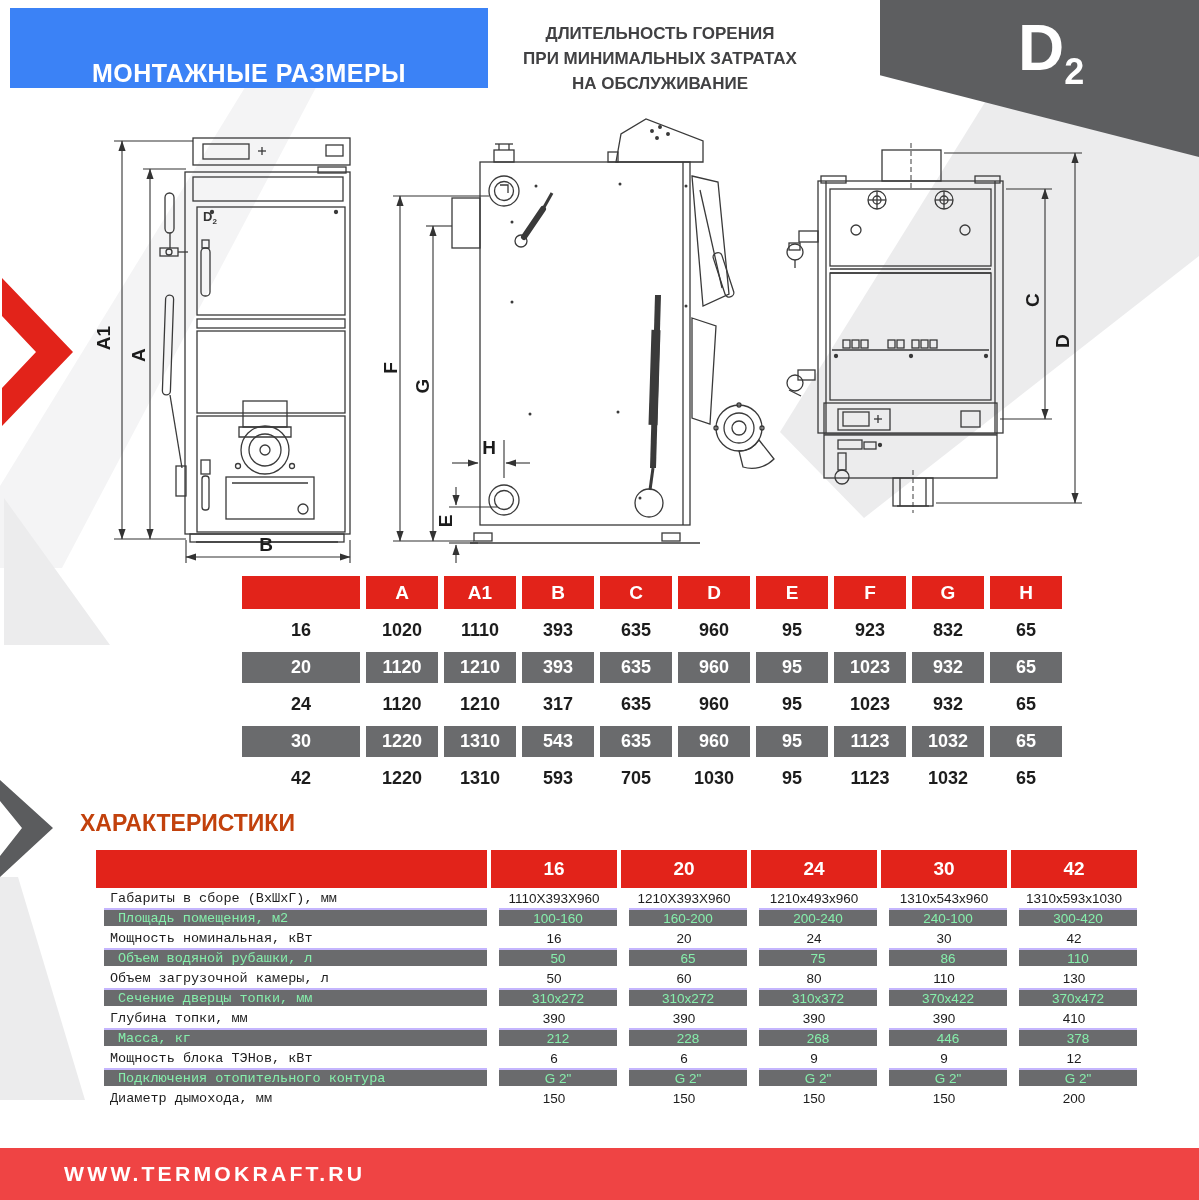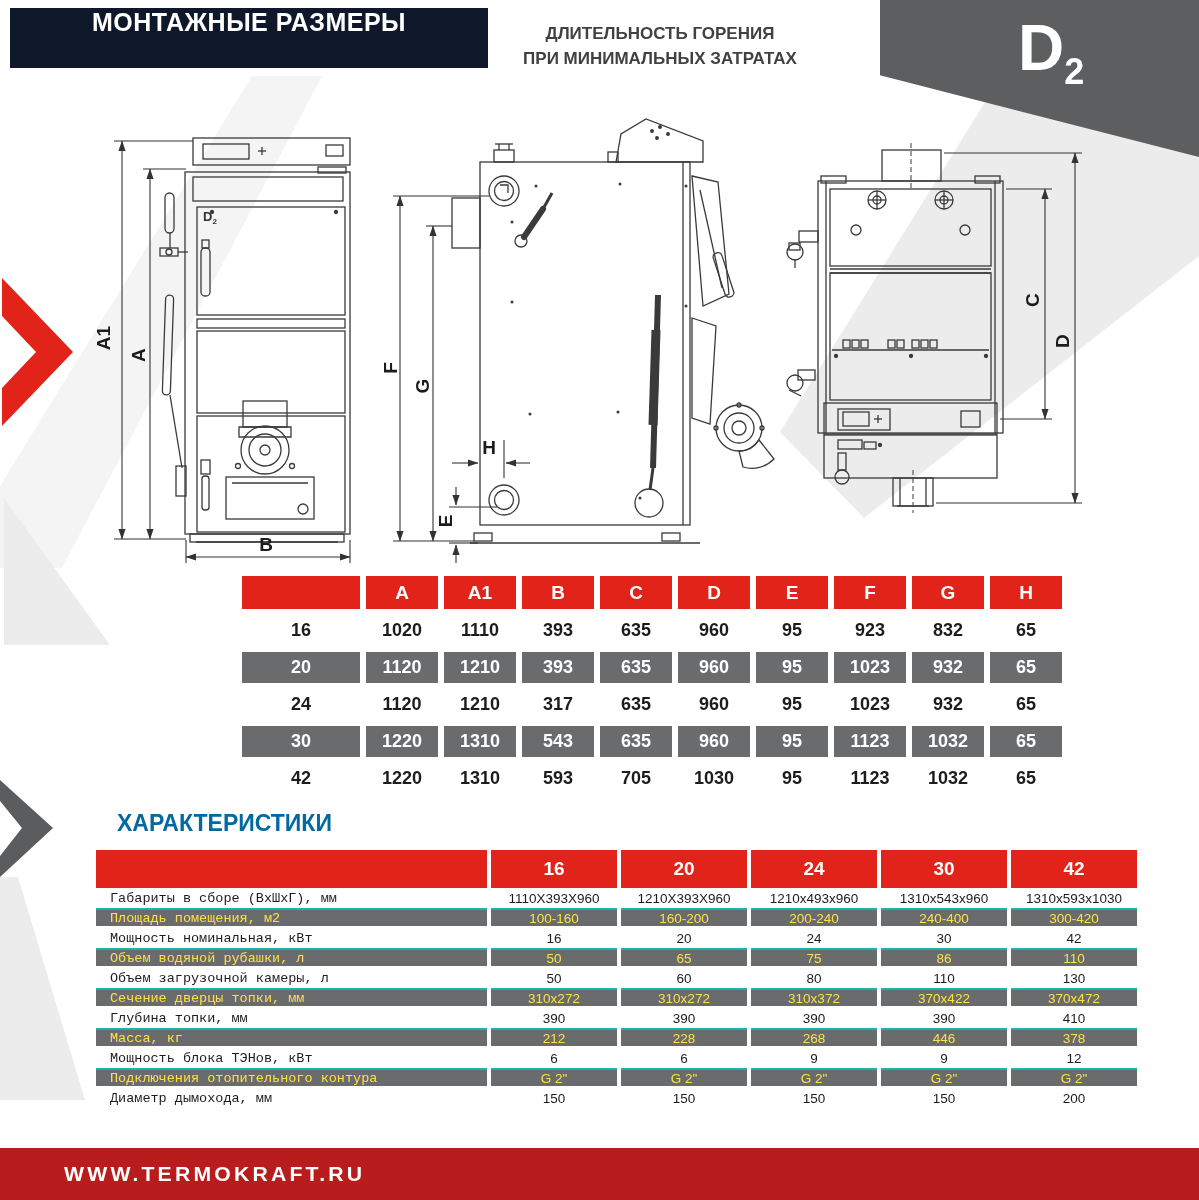--- a/index.html
+++ b/index.html
@@ -19,22 +19,22 @@
     clip-path:polygon(0 0,106px 147px,0 147px);}
   .wedge-left-low{left:0;top:877px;width:85px;height:226px;background:#ececed;
     clip-path:polygon(0 0,18px 0,85px 223px,0 223px);}
   .chevron-red{left:0;top:278px;width:74px;height:148px;background:#e2231a;
     clip-path:polygon(2px 0px,73px 74px,2px 148px,2px 110px,36px 74px,2px 38px);}
   .chevron-dark{left:0;top:780px;width:54px;height:97px;background:#5b5c5e;
     clip-path:polygon(0 0,53px 48px,0 97px,0 76px,22px 48px,0 21px);}
   .corner-dark{left:880px;top:0;width:319px;height:157px;background:#5d5e60;
     clip-path:polygon(0 0,100% 0,100% 100%,0 48%);}
   
-  .header-bar{left:10px;top:8px;width:478px;height:60px;background:#0f172a;
-    color:#fff;display:flex;align-items:flex-start;justify-content:center;
+  .header-bar{left:10px;top:8px;width:478px;height:80px;background:#3b82f6;
+    color:#fff;display:flex;align-items:flex-end;justify-content:center;
     font-size:25px;font-weight:bold;letter-spacing:.5px;}
   .tagline{left:490px;top:21px;width:340px;text-align:center;color:#414143;
     font-size:17px;font-weight:bold;line-height:25px;}
   .d2-logo{left:1018px;top:16px;color:#ffffff;font-weight:bold;line-height:1;}
   .d2-logo .big{font-size:64px;}
   .d2-logo .sub{font-size:36px;vertical-align:-14px;}
   
   svg.draw{position:absolute;left:0;top:0;}
   .dim-label{position:absolute;width:34px;height:22px;display:flex;align-items:center;
     justify-content:center;font-weight:bold;font-size:19px;color:#1c1c1c;}
@@ -44,32 +44,32 @@
   .door-logo .sub{font-size:8px;vertical-align:-3px;}
   
   .dim-table{position:absolute;left:242px;top:576px;display:grid;
     grid-template-columns:118px repeat(9,72px);
     grid-template-rows:33px repeat(5,31px);gap:6px;}
   .dcell{display:flex;align-items:center;justify-content:center;font-weight:bold;font-size:18px;}
   .dcell.head{background:#e2231a;color:#fff;font-size:19px;}
   .dcell.shaded{background:#6a6b6d;color:#fff;}
   .dcell.plain{color:#1c1c1c;}
   
-  .specs-heading{position:absolute;left:80px;top:810px;font-size:23px;font-weight:bold;color:#0369a1;margin-left:37px;}
+  .specs-heading{position:absolute;left:80px;top:810px;font-size:23px;font-weight:bold;color:#c2410c;}
   .spec-table{position:absolute;left:96px;top:850px;display:grid;
     grid-template-columns:391px repeat(5,126px);
     grid-template-rows:38px repeat(11,20px);column-gap:4px;row-gap:0;}
   .scell{display:flex;align-items:center;justify-content:center;
     font-size:13.5px;color:#1c1c1c;box-sizing:border-box;}
   .scell.head{background:#e2231a;color:#fff;font-weight:bold;font-size:19px;}
   .scell.label{justify-content:flex-start;padding-left:14px;font-family:Liberation Mono, monospace;}
-  .scell.shaded{background:#6a6b6d;color:#fde047;
-    border-top:2px solid #14b8a6;border-bottom:2px solid #fff;}
-  
-  .footer-bar{left:0;top:1148px;width:1199px;height:52px;background:#b91c1c;
+  .scell.shaded{background:#6a6b6d;color:#86efac;
+    border-top:2px solid #c4b5fd;border-bottom:2px solid #fff;margin-left:8px;}
+  
+  .footer-bar{left:0;top:1148px;width:1199px;height:52px;background:#ef4444;
     display:flex;align-items:center;}
   .footer-url{margin-left:64px;color:#fff;font-weight:bold;font-size:20px;
     letter-spacing:3px;transform:scaleX(1.06);transform-origin:left center;}
 </style>
 </head>
 <body>
 
 <div class="band band-right"></div>
 <div class="band band-topleft"></div>
 <div class="band tri-left-mid"></div>
@@ -77,20 +77,21 @@
 <div class="band chevron-red"></div>
 <div class="band chevron-dark"></div>
 <div class="band corner-dark"></div>
 
 <div class="abs header-bar">
   <span>МОНТАЖНЫЕ РАЗМЕРЫ</span>
 </div>
 <div class="abs tagline">
   <div>ДЛИТЕЛЬНОСТЬ ГОРЕНИЯ</div>
   <div>ПРИ МИНИМАЛЬНЫХ ЗАТРАТАХ</div>
+  <div>НА ОБСЛУЖИВАНИЕ</div>
 </div>
 <div class="abs d2-logo">
   <span class="big">D</span><span class="sub">2</span>
 </div>
 
 <svg class="draw" width="1199" height="570" viewBox="0 0 1199 570">
   <defs>
     <marker id="ar" viewBox="0 0 10 10" refX="9.5" refY="5" markerWidth="10" markerHeight="10" orient="auto-start-reverse">
       <path d="M0,1.6 L10,5 L0,8.4 Z" fill="#333"></path>
     </marker>
@@ -371,21 +372,21 @@
     <div class="scell label">Габариты в сборе (ВхШхГ), мм</div>
     <div class="scell val">1110X393X960</div>
     <div class="scell val">1210X393X960</div>
     <div class="scell val">1210x493x960</div>
     <div class="scell val">1310x543x960</div>
     <div class="scell val">1310x593x1030</div>
     <div class="scell label shaded">Площадь помещения, м2</div>
     <div class="scell val shaded">100-160</div>
     <div class="scell val shaded">160-200</div>
     <div class="scell val shaded">200-240</div>
-    <div class="scell val shaded">240-400</div>
+    <div class="scell val shaded">240-100</div>
     <div class="scell val shaded">300-420</div>
     <div class="scell label">Мощность номинальная, кВт</div>
     <div class="scell val">16</div>
     <div class="scell val">20</div>
     <div class="scell val">24</div>
     <div class="scell val">30</div>
     <div class="scell val">42</div>
     <div class="scell label shaded">Объем водяной рубашки, л</div>
     <div class="scell val shaded">50</div>
     <div class="scell val shaded">65</div>

